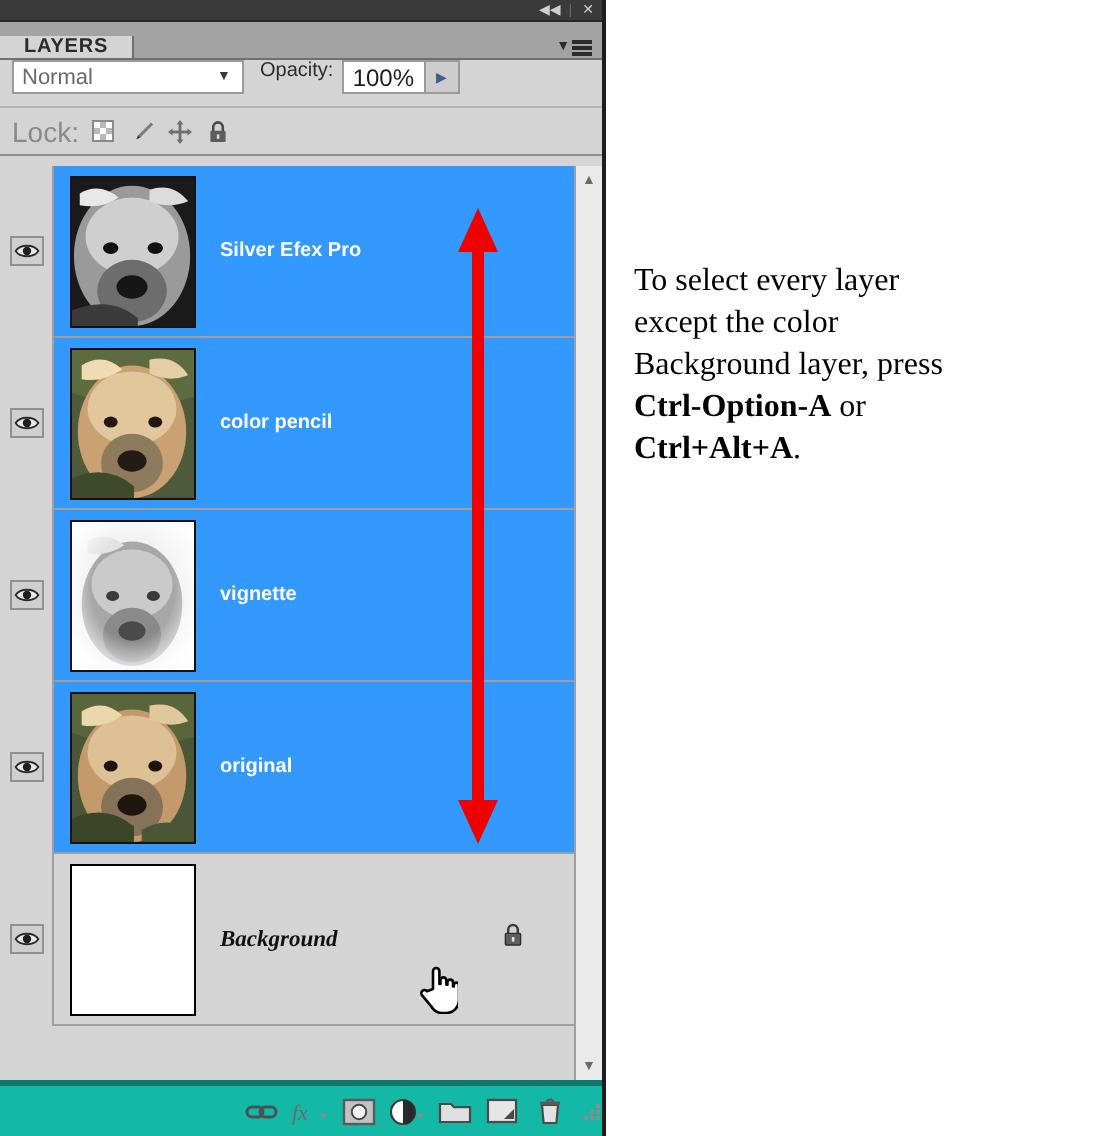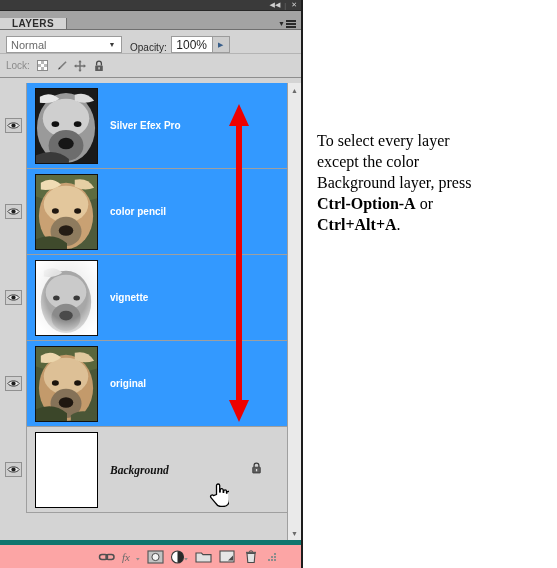--- a/index.html
+++ b/index.html
@@ -39,21 +39,21 @@
   .tab-filler{flex:1;}
   .panel-menu{
     display:flex;align-items:center;gap:1px;padding-right:5px;color:#2b2b2b;
   }
   .pm-caret{font-size:7px;line-height:1;}
   .pm-lines{display:inline-block;width:10px;}
   .pm-lines i{display:block;height:1.5px;background:#2b2b2b;margin:1.5px 0;}
 
   
   .ctl-row{
-    height:24px;display:flex;align-items:flex-end;padding:0 6px;
+    height:24px;display:flex;align-items:flex-start;padding:0 6px;
     box-sizing:border-box;background:#d4d4d4;
     border-bottom:1px solid #b4b4b4;
   }
   .blend-select{
     width:116px;height:17px;background:#fff;border:1px solid #9b9b9b;
     display:flex;align-items:center;box-sizing:border-box;
   }
   .blend-select .val{flex:1;font-size:11px;color:#6a6a6a;padding-left:4px;}
   .blend-select .dd{width:18px;text-align:center;font-size:7px;color:#3a3a3a;}
   .fld-label{font-size:10px;color:#2b2b2b;margin-left:8px;}
@@ -67,21 +67,21 @@
     width:16px;background:#cdcdcd;border-left:1px solid #9b9b9b;
     display:flex;align-items:center;justify-content:center;
     font-size:7px;color:#3a5f8a;}
 
   
   .lock-row{
     height:24px;display:flex;align-items:center;padding:0 6px;
     box-sizing:border-box;background:#d4d4d4;
     border-bottom:1px solid #8e8e8e;
   }
-  .lock-lbl{font-size:10px;color:#8a8a8a;margin-right:5px;}
+  .lock-lbl{font-size:14px;color:#8a8a8a;margin-right:5px;}
   .lock-ico{width:15px;height:15px;margin-right:4px;display:flex;
             align-items:center;justify-content:center;}
   .checker{width:11px;height:11px;background:#fff;border:1px solid #8a8a8a;
     background-image:
       linear-gradient(45deg,#b9b9b9 25%,transparent 25%,transparent 75%,#b9b9b9 75%),
       linear-gradient(45deg,#b9b9b9 25%,transparent 25%,transparent 75%,#b9b9b9 75%);
     background-size:6px 6px;background-position:0 0,3px 3px;box-sizing:border-box;}
   .spacer-flex{flex:1;}
 
   
@@ -124,23 +124,23 @@
     position:absolute;right:0;top:83px;width:14px;height:457px;
     background:#eaeaea;border-left:1px solid #9f9f9f;box-sizing:border-box;
   }
   .vs-arrow{height:14px;display:flex;align-items:center;justify-content:center;
             font-size:7px;color:#6b6b6b;}
   .vs-arrow.bottom{position:absolute;bottom:0;left:0;right:0;}
 
   
   .panel-footer{
     position:absolute;left:0;bottom:0;width:301px;height:28px;
-    background:#fca5a5;border-top:5px solid #0f766e;
+    background:#14b8a6;border-top:3px solid #0f766e;
     display:flex;align-items:center;justify-content:flex-end;
-    box-sizing:border-box;padding-right:24px;
+    box-sizing:border-box;padding-right:0;
   }
   .foot-ico{width:24px;height:20px;display:flex;align-items:center;
             justify-content:center;}
   .grip{width:10px;height:10px;margin-left:4px;position:relative;}
   .grip i{position:absolute;width:2px;height:2px;background:#8c8c8c;}
 
   
   #red-arrow{position:absolute;left:228px;top:104px;width:22px;height:318px;
              pointer-events:none;}
 

